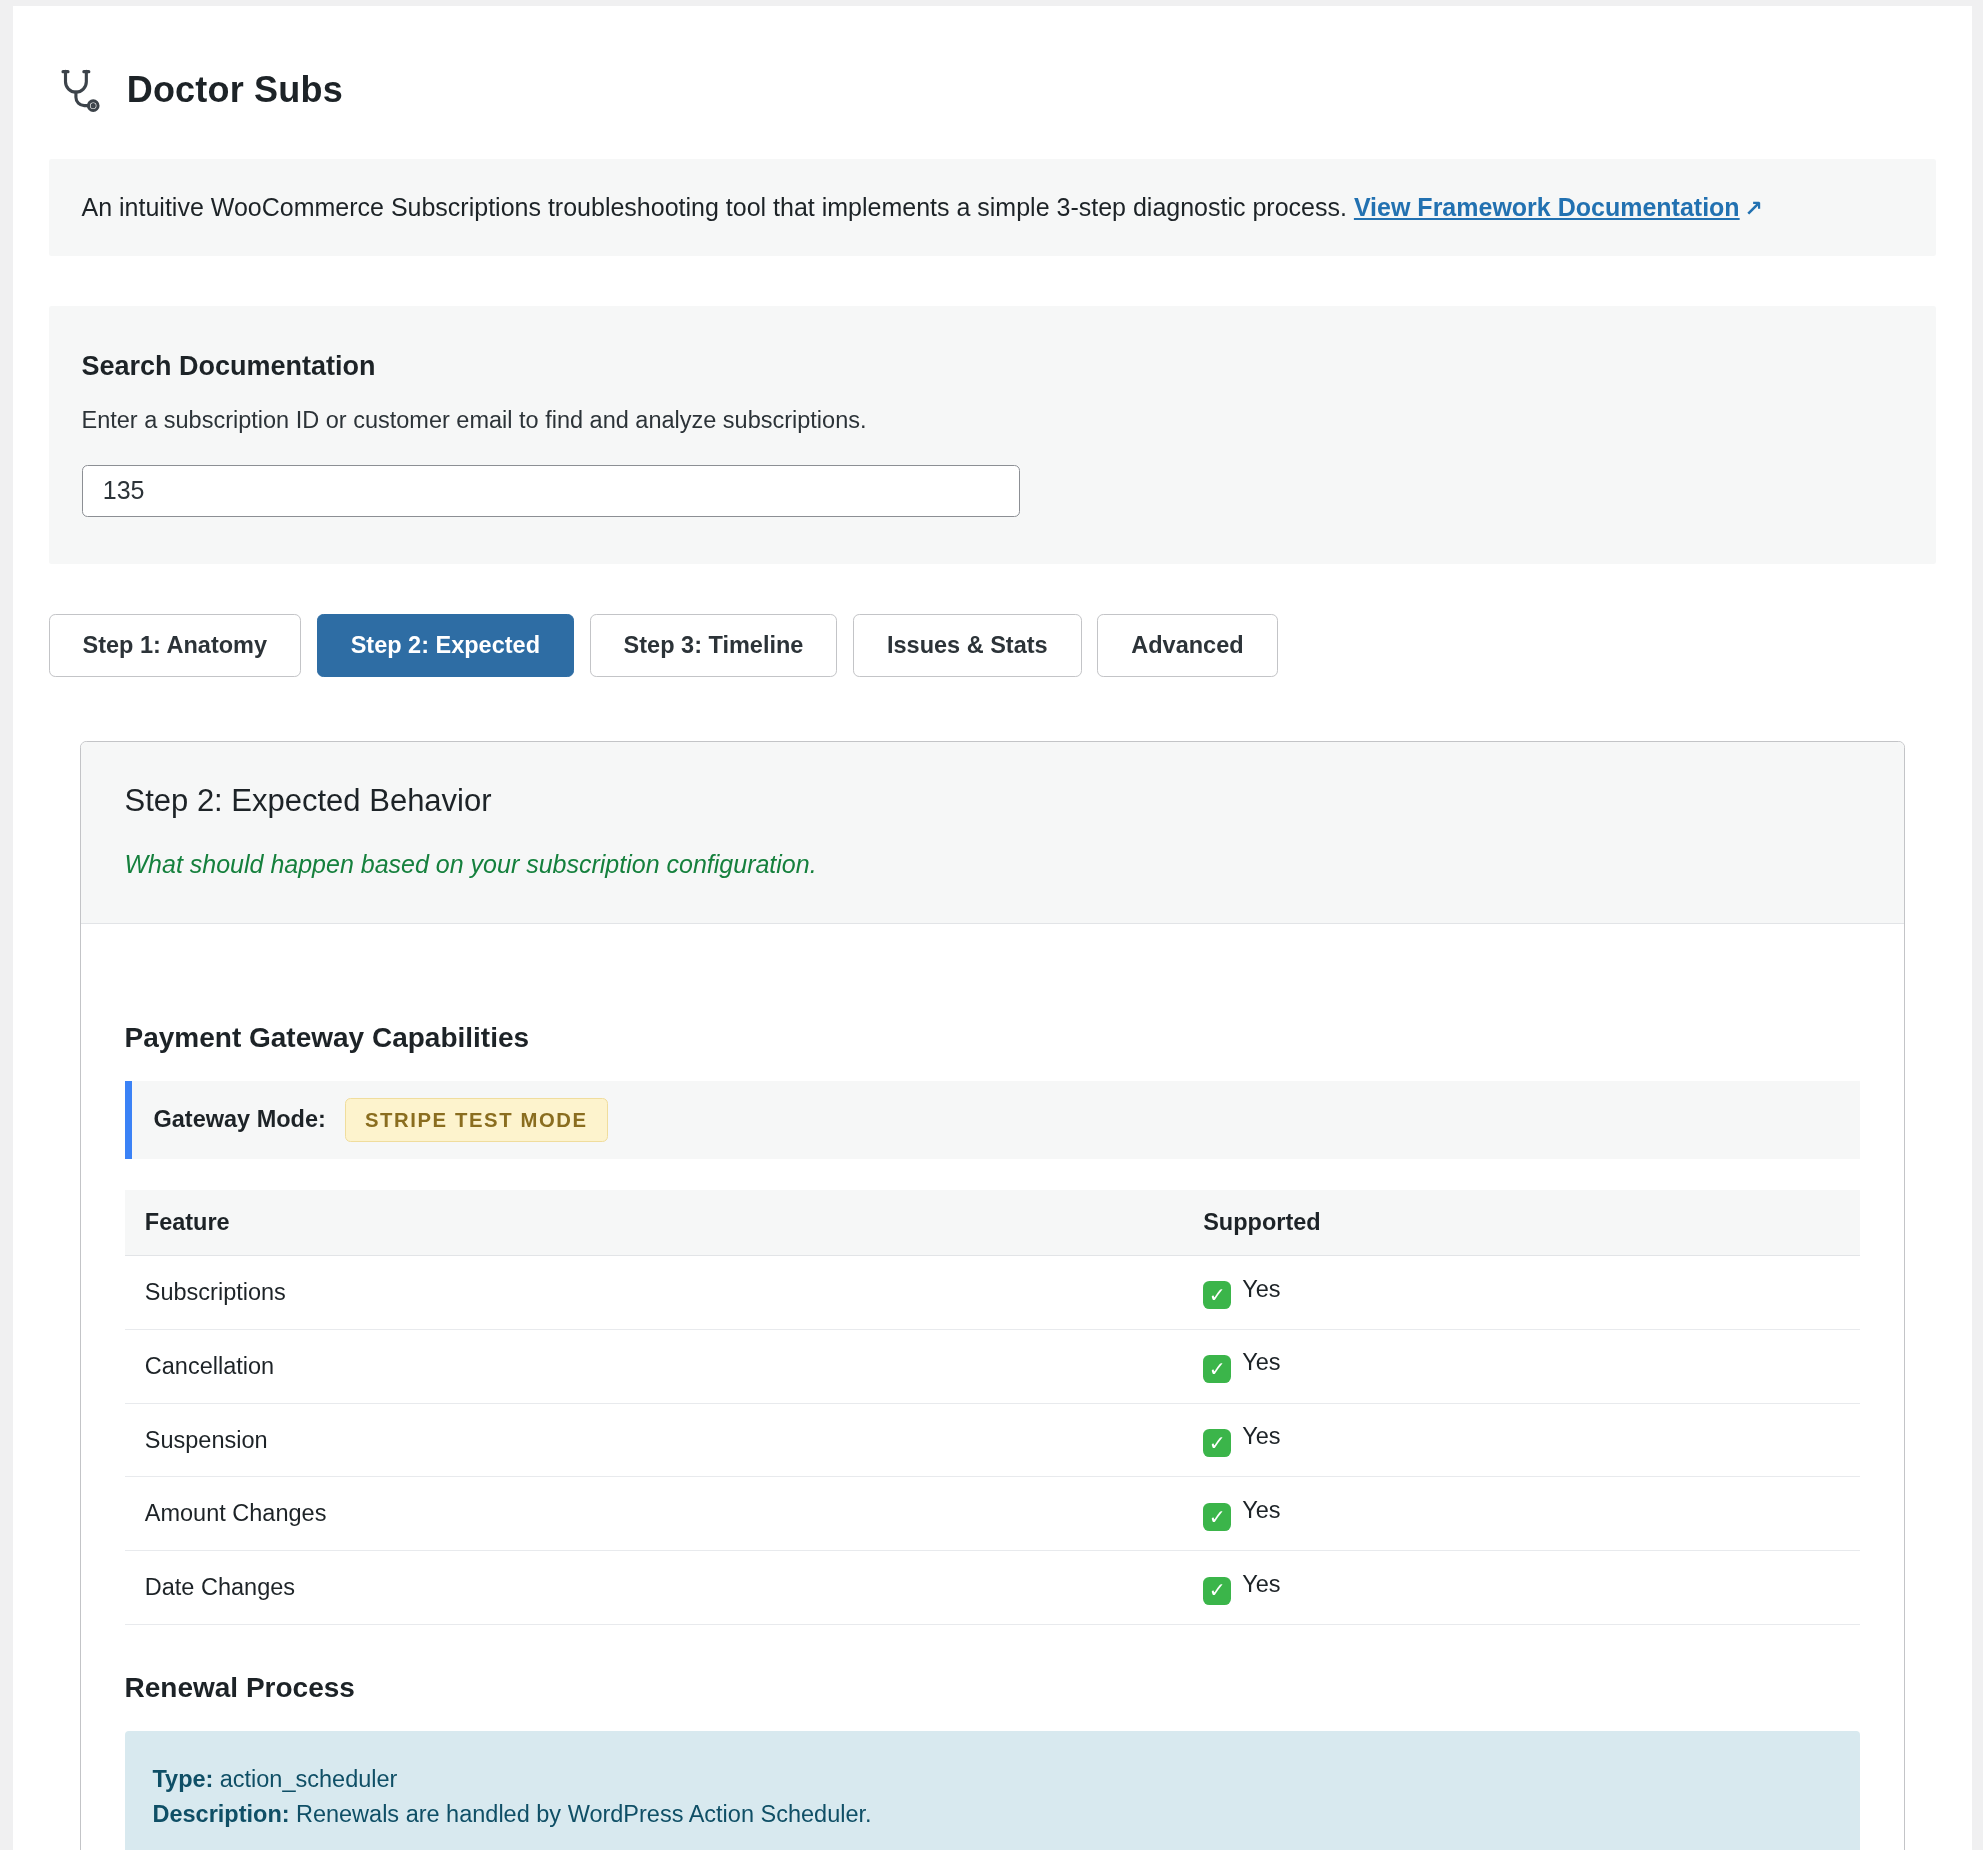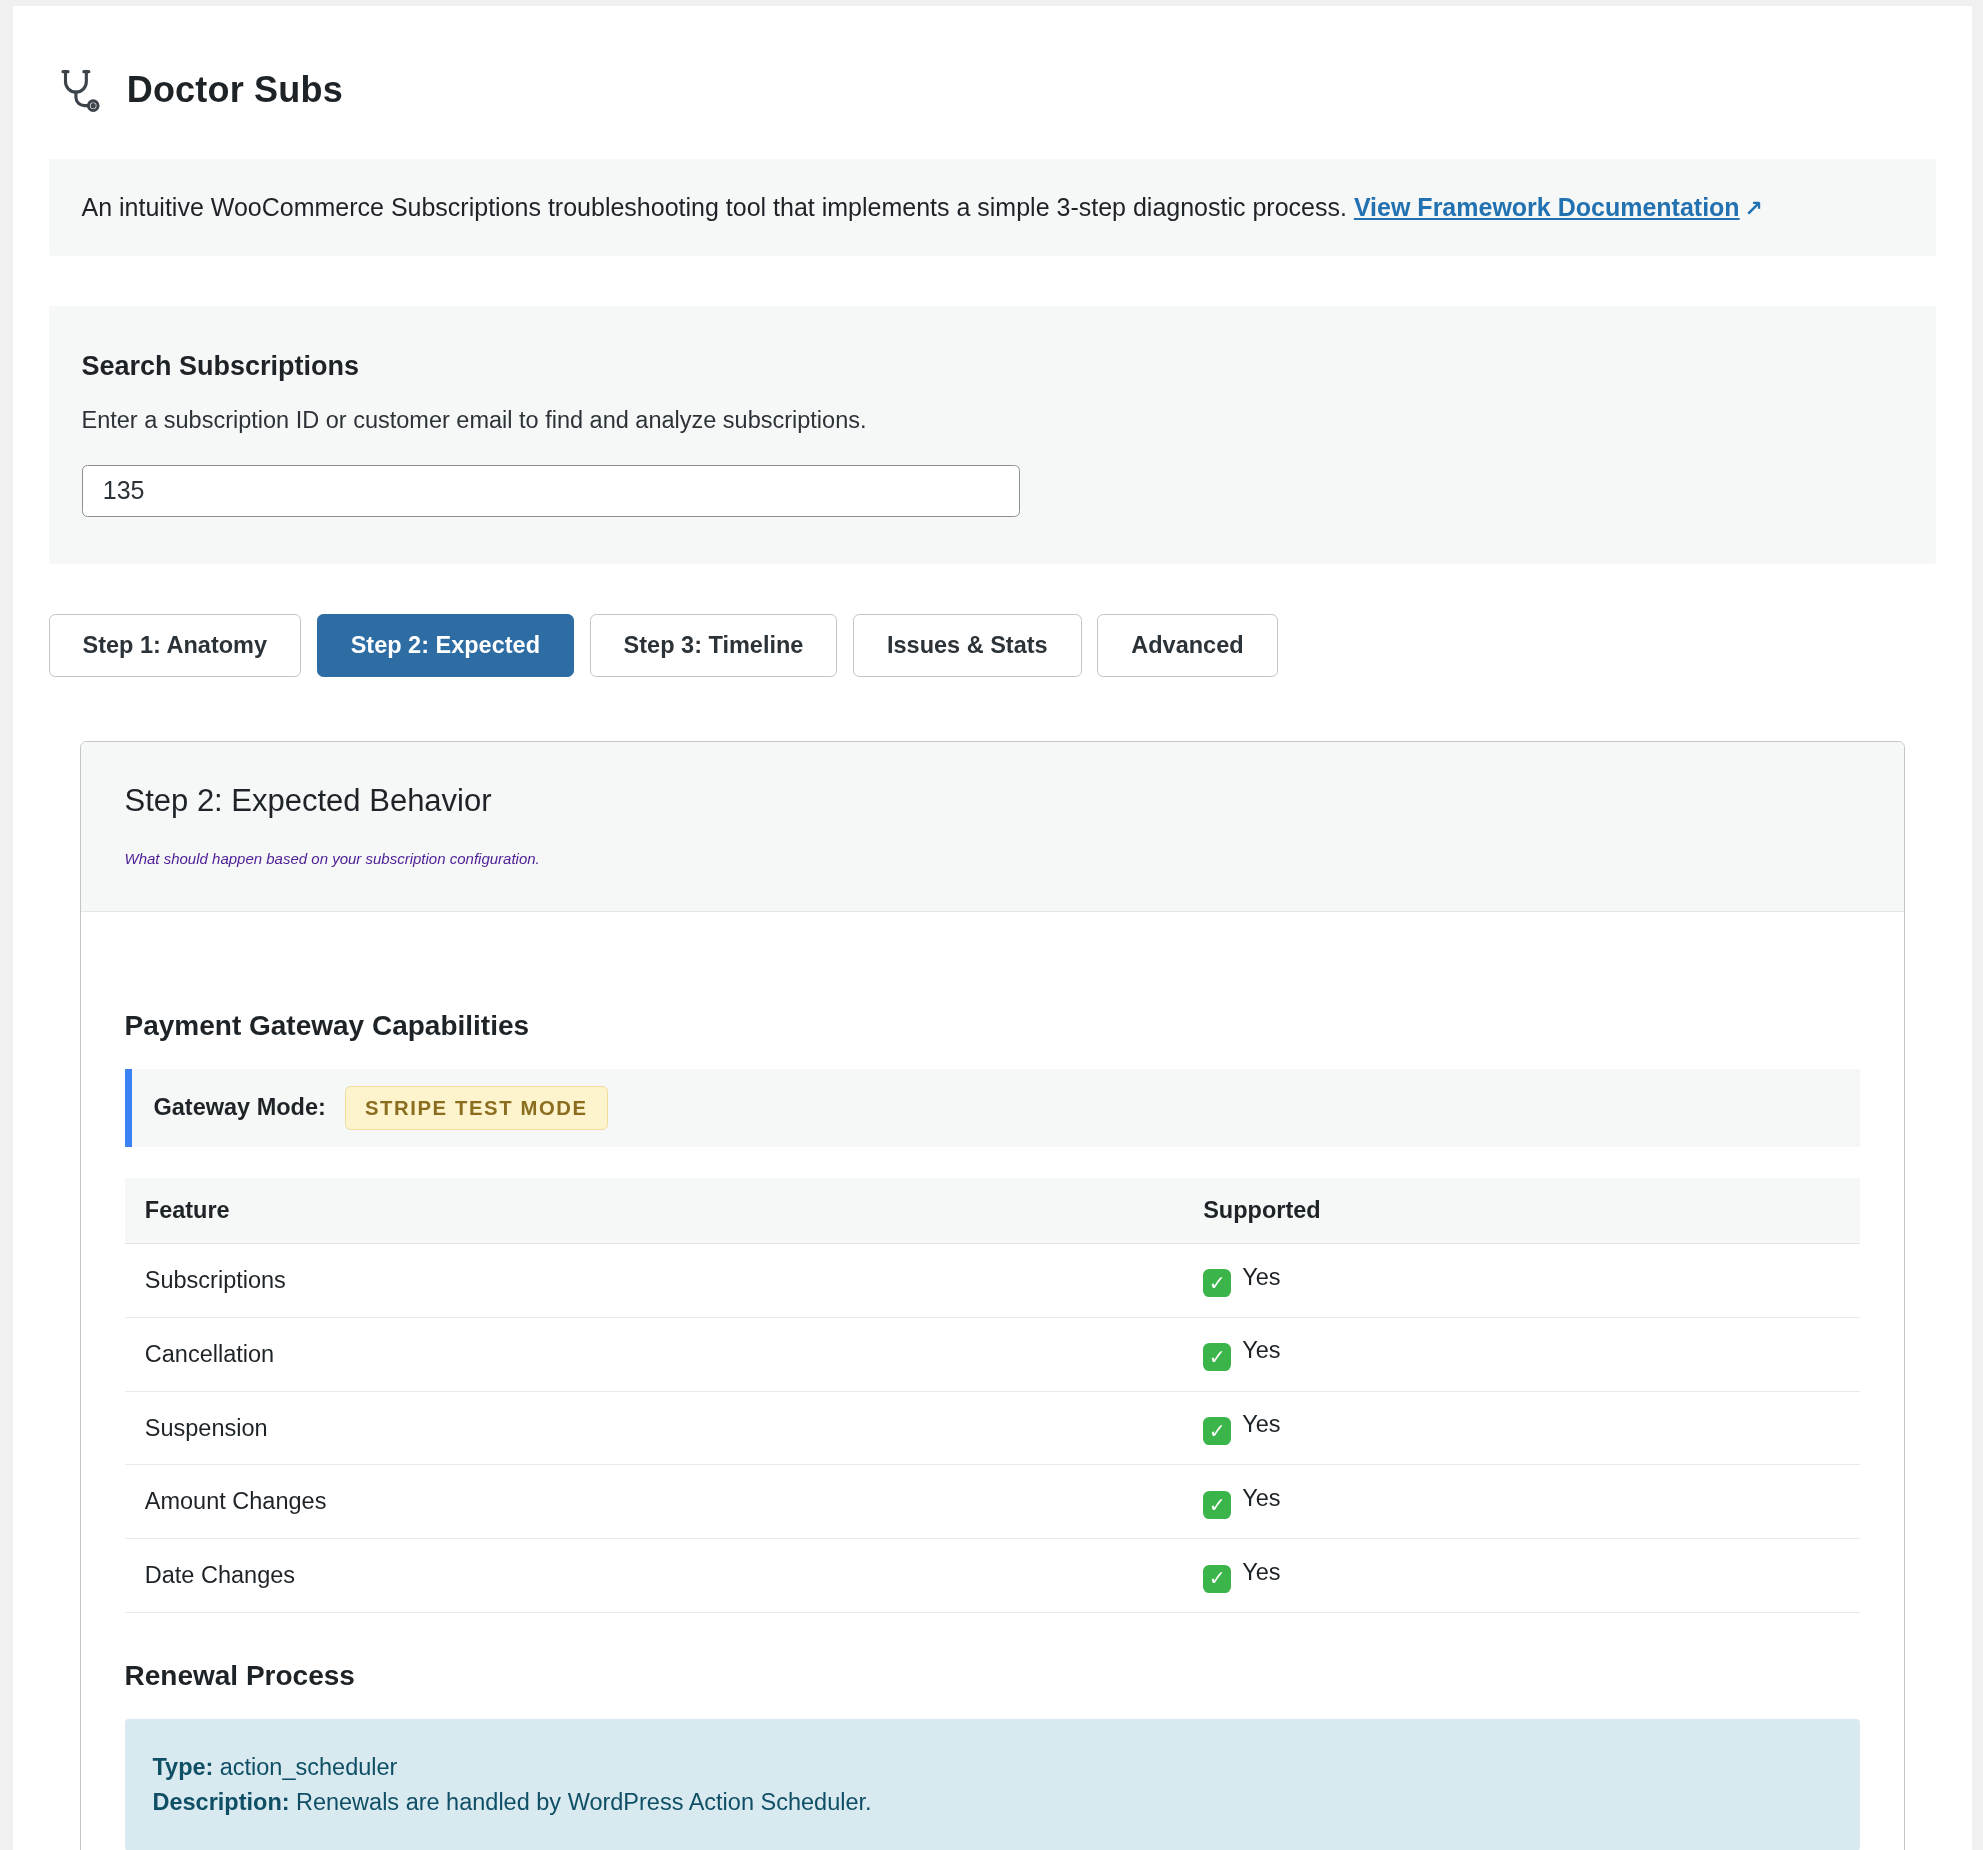--- a/index.html
+++ b/index.html
@@ -86,21 +86,21 @@
     border-radius: 6.3px;
     background: #ffffff;
     overflow: hidden;
   }
   .panel-header {
     background: #f6f7f7;
     border-bottom: 1.6px solid #e2e4e7;
     padding: 41px 44px 44px 44px;
   }
   .panel-header h2 { font-size: 31px; font-weight: 400; color: #1d2327; }
-  .panel-sub { font-style: italic; color: #4c1d95; font-size: 15px; margin-top: 31px; }
+  .panel-sub { font-style: italic; color: #15803d; font-size: 25px; margin-top: 31px; }
   .panel-body { padding: 50px 44px 56px 44px; }
   .panel-body h3 { font-size: 28px; font-weight: 700; color: #1d2327; margin: 47px 0 26.6px 0; }
   .panel-body h3:first-child { margin-top: 48px; }
 
   
   .gateway-bar {
     background: #f6f7f7;
     border-left: 7px solid #3b82f6;
     padding: 17px 22px;
     display: flex;
@@ -184,21 +184,21 @@
     </span>
     <h1>Doctor Subs</h1>
   </div>
 
   <div class="notice">
     <span>An intuitive WooCommerce Subscriptions troubleshooting tool that implements a simple 3-step diagnostic process.</span>
     <a href="#" class="doc-link"><span class="doc-link-text">View Framework Documentation</span><span class="doc-link-arrow">↗</span></a>
   </div>
 
   <div class="search-box">
-    <h2>Search Subscriptions</h2>
+    <h2>Search Documentation</h2>
     <p>Enter a subscription ID or customer email to find and analyze subscriptions.</p>
     <input type="text" class="search-input" value="135" style="">
   </div>
 
   <div class="tabs">
     <button class="tab">Step 1: Anatomy</button>
     <button class="tab active">Step 2: Expected</button>
     <button class="tab">Step 3: Timeline</button>
     <button class="tab">Issues &amp; Stats</button>
     <button class="tab">Advanced</button>

